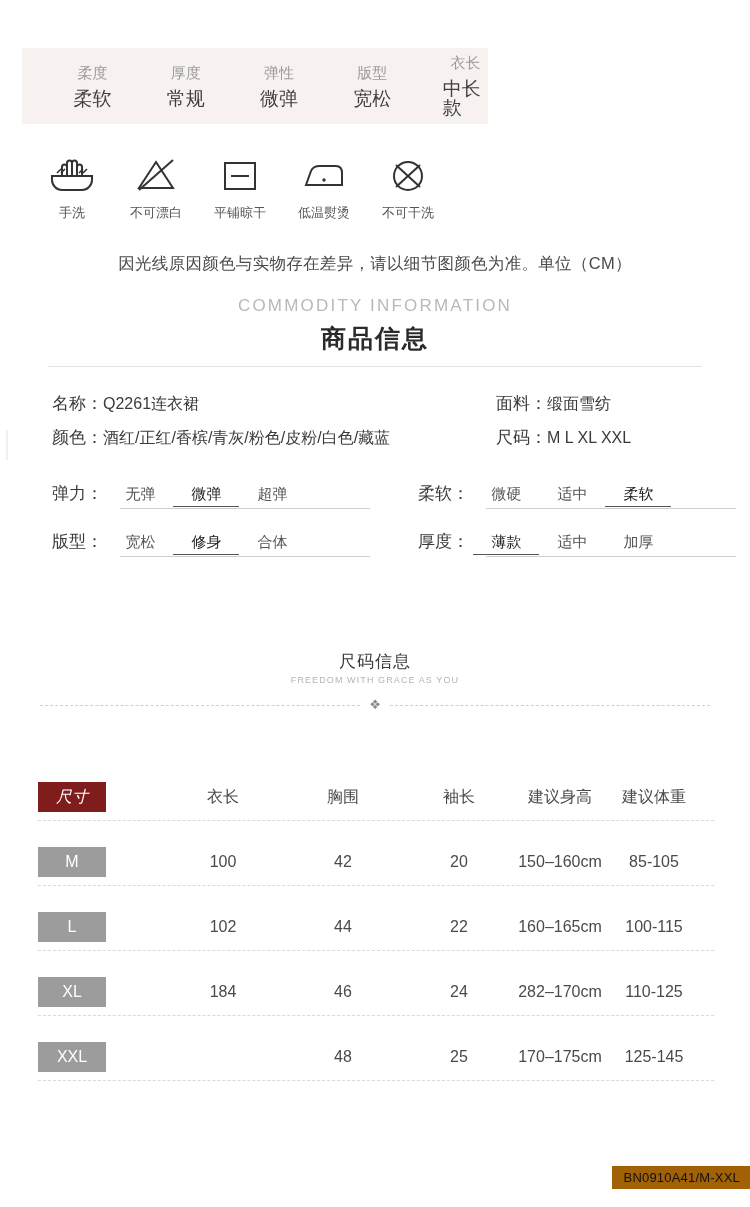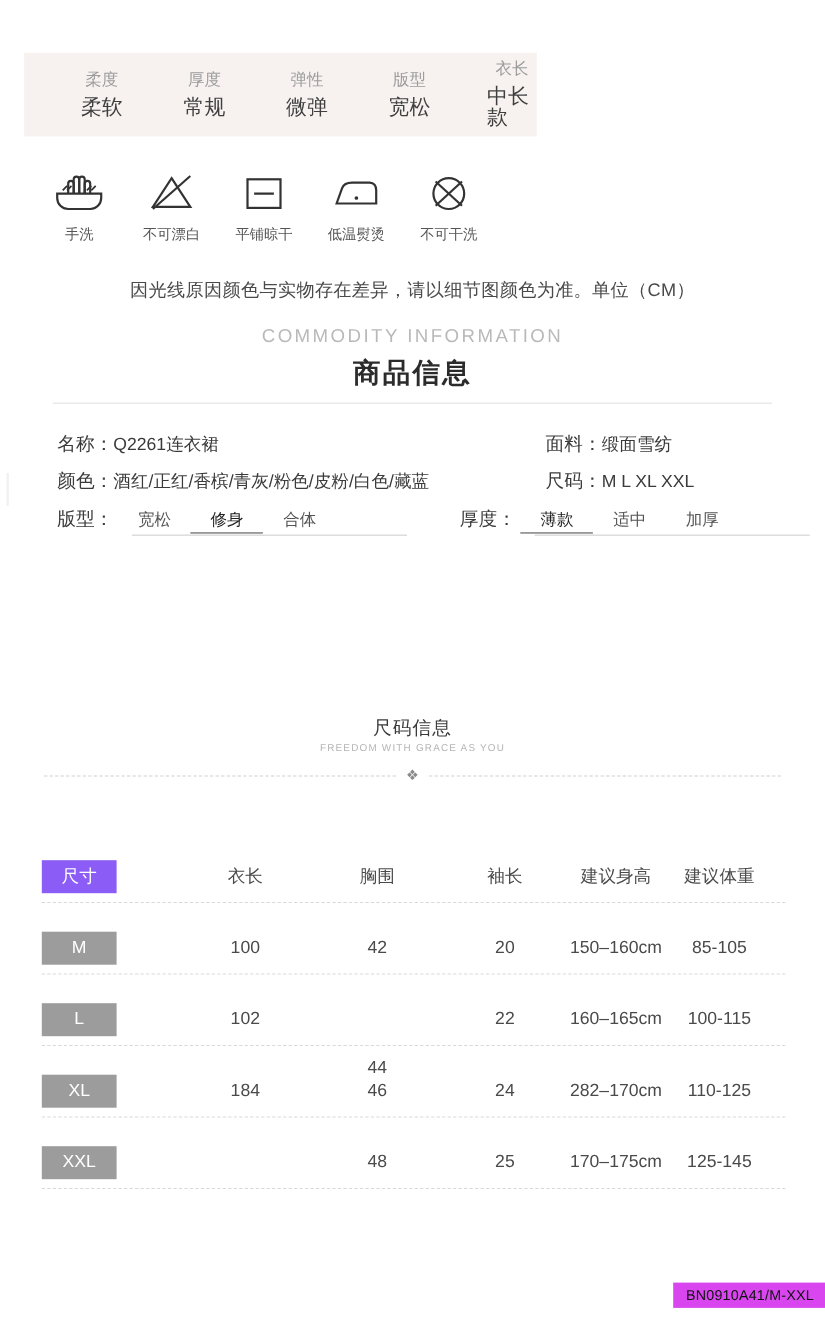--- a/index.html
+++ b/index.html
@@ -101,38 +101,38 @@
   }
 
   
   .table { position:absolute; left:38px; top:778px; width:676px; }
   .trow { position:relative; height:65px; }
   .cell-head {
     position:absolute; left:0; top:4px; width:68px; height:30px;
     background:#9c9c9c; color:#fff; font-size:16px;
     display:flex; align-items:center; justify-content:center;
   }
-  .cell-head.title { background:#8b5cf6; }
+  .cell-head.title { background:#7f1d1d;font-style:italic; }
   .hcell {
     position:absolute; top:4px; height:30px; font-size:16px; color:#4a4a4a;
     display:flex; align-items:center; justify-content:center;
   }
   .dcell {
     position:absolute; top:4px; height:30px; font-size:16px; color:#4a4a4a;
     display:flex; align-items:center; justify-content:center;
   }
   .rowline {
     position:absolute; left:0; top:42px; width:676px; height:1px;
     border-top:1px dashed #d9d9d9;
   }
 
   
   .code-bar {
     position:absolute; right:0; bottom:18px;
-    background:#d946ef; color:#111; font-size:13px;
+    background:#a16207; color:#111; font-size:13px;
     padding:4px 10px 4px 12px;
     letter-spacing:.2px;
   }
   .edge-left {
     position:absolute; left:6px; top:430px; width:2px; height:30px; background:#f0f0f0;
   }
 </style>
 </head>
 <body>
 
@@ -238,20 +238,37 @@
 
   <div class="info-row">
     <span class="col-left">
       <span class="lbl">颜色：</span><span class="val">酒红/正红/香槟/青灰/粉色/皮粉/白色/藏蓝</span>
     </span>
     <span class="col-right">
       <span class="lbl">尺码：</span><span class="val">M  L  XL  XXL</span>
     </span>
   </div>
 
+  <div class="scale-row" style="height:48px; margin-top:22px;">
+    <span class="scale-grp" style="left:52px; top:0;">
+      <span class="scale-title">弹力：</span>
+      <span class="scale-opts">
+        <span class="opt">无弹</span><span class="opt sel">微弹</span><span class="opt">超弹</span>
+      </span>
+    </span>
+    <span class="scale-line" style="left:120px; top:26px; width:250px;"></span>
+
+    <span class="scale-grp" style="left:418px; top:0;">
+      <span class="scale-title">柔软：</span>
+      <span class="scale-opts">
+        <span class="opt">微硬</span><span class="opt">适中</span><span class="opt sel">柔软</span>
+      </span>
+    </span>
+    <span class="scale-line" style="left:486px; top:26px; width:250px;"></span>
+  </div>
 
   <div class="scale-row" style="height:48px;">
     <span class="scale-grp" style="left:52px; top:0;">
       <span class="scale-title">版型：</span>
       <span class="scale-opts">
         <span class="opt">宽松</span><span class="opt sel">修身</span><span class="opt">合体</span>
       </span>
     </span>
     <span class="scale-line" style="left:120px; top:26px; width:250px;"></span>
 
@@ -292,21 +309,21 @@
     <div class="dcell" style="left:242px; width:126px;">42</div>
     <div class="dcell" style="left:358px; width:126px;">20</div>
     <div class="dcell" style="left:424px; width:196px;">150–160cm</div>
     <div class="dcell" style="left:556px; width:120px;">85-105</div>
     <div class="rowline"></div>
   </div>
 
   <div class="trow">
     <div class="cell-head">L</div>
     <div class="dcell" style="left:122px; width:126px;">102</div>
-    <div class="dcell" style="left:242px; width:126px;margin-top:44px;">44</div>
+    <div class="dcell" style="left:242px; width:126px;">44</div>
     <div class="dcell" style="left:358px; width:126px;">22</div>
     <div class="dcell" style="left:424px; width:196px;">160–165cm</div>
     <div class="dcell" style="left:556px; width:120px;">100-115</div>
     <div class="rowline"></div>
   </div>
 
   <div class="trow">
     <div class="cell-head">XL</div>
     <div class="dcell" style="left:122px; width:126px;">184</div>
     <div class="dcell" style="left:242px; width:126px;">46</div>

